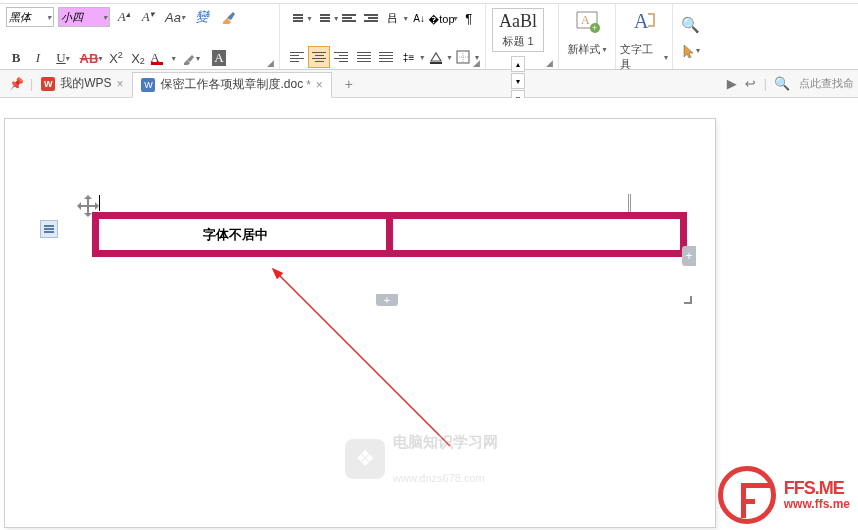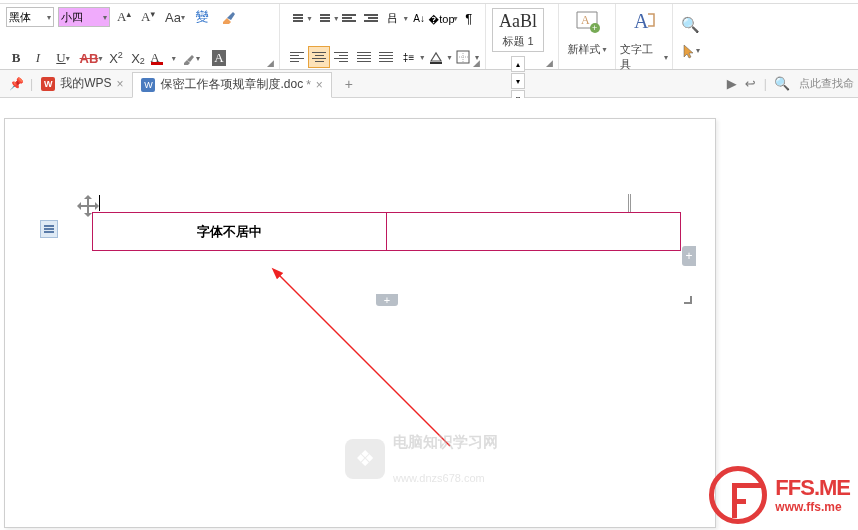--- a/index.html
+++ b/index.html
@@ -7,21 +7,21 @@
   
   
   .ribbon-tabs { height: 4px; background: #fff; display: flex; align-items: flex-end; padding-left: 30px; gap: 20px; border-bottom: 1px solid #ddd; overflow: hidden; }
   
   
   .ribbon { height: 66px; background: #fff; border-bottom: 1px solid #d0d0d0; display: flex; align-items: stretch; }
   .ribbon-group { border-right: 1px solid #e5e5e5; padding: 3px 6px 1px 6px; display: flex; flex-direction: column; justify-content: space-between; position: relative; }
   .ribbon-group .launcher { position: absolute; right: 2px; bottom: 1px; width: 10px; height: 10px; font-size: 9px; color: #888; cursor: pointer; }
   
   .font-group { width: 280px; }
-  .font-row1 { display: flex; gap: 4px; align-items: center; }
+  .font-row1 { display: flex; gap: 4px; align-items: center; font-style: italic; }
   .font-name-sel { width: 48px; height: 20px; border: 1px solid #c0c0c0; font-size: 11px; padding: 0 2px; display: flex; align-items: center; justify-content: space-between; background: #fff; }
   .font-size-sel { width: 52px; height: 20px; border: 1px solid #c0c0c0; font-size: 11px; padding: 0 2px; display: flex; align-items: center; justify-content: space-between; background: #f0abfc; }
   .dd-arrow { font-size: 8px; color: #666; }
   .btn-ic { width: 20px; height: 20px; display: inline-flex; align-items: center; justify-content: center; cursor: pointer; color: #444; font-size: 13px; }
   .btn-ic.w { width: 26px; align-items: center; }
   .font-row2 { display: flex; gap: 2px; align-items: center; margin-top: 4px; }
   .sup { font-size: 9px; position: relative; top: -3px; }
   .sub { font-size: 9px; position: relative; top: 3px; }
   
   .para-group { width: 206px; }
@@ -74,21 +74,21 @@
   .move-handle::after { left: 0; top: 7px; width: 16px; height: 2px; }
   .move-handle i { position: absolute; width: 0; height: 0; }
   .mh-u { left: 4px; top: -3px; border-left: 4px solid transparent; border-right: 4px solid transparent; border-bottom: 4px solid #888; }
   .mh-d { left: 4px; bottom: -3px; border-left: 4px solid transparent; border-right: 4px solid transparent; border-top: 4px solid #888; }
   .mh-l { top: 4px; left: -3px; border-top: 4px solid transparent; border-bottom: 4px solid transparent; border-right: 4px solid #888; }
   .mh-r { top: 4px; right: -3px; border-top: 4px solid transparent; border-bottom: 4px solid transparent; border-left: 4px solid #888; }
   
   .cursor-mark { position: absolute; left: 99px; top: 97px; width: 1px; height: 16px; background: #000; }
   
   .doc-table { position: absolute; left: 92px; top: 114px; border-collapse: collapse; }
-  .doc-table td { border: 1px solid #be185d; height: 38px; font-size: 13px; font-family: SimSun, serif; font-weight: bold; color: #000; }
+  .doc-table td { border: 7px solid #be185d; height: 38px; font-size: 13px; font-family: SimSun, serif; font-weight: bold; color: #000; }
   .doc-table td.c1 { width: 294px; }
   .doc-table td.c2 { width: 294px; }
   .doc-table tr:nth-child(1) td.c1 { padding-left: 104px; }
   .doc-table tr:nth-child(2) td { height: 44px; }
   .doc-table tr:nth-child(2) td.c1 { text-align: center; }
   
   .col-marker { position: absolute; left: 628px; top: 96px; width: 3px; height: 18px; }
   .col-marker::before { content: ""; position: absolute; left: 0; top: 0; width: 1px; height: 18px; background: #999; }
   .col-marker::after { content: ""; position: absolute; left: 2px; top: 0; width: 1px; height: 18px; background: #999; }
   
@@ -107,21 +107,21 @@
   .wm-text { display: flex; flex-direction: column; gap: 20px; }
   .wm-text .t1 { font-size: 15px; color: #bbb; font-weight: bold; }
   .wm-text .t2 { font-size: 11px; color: #ccc; }
   
   
   .ffs { position: absolute; right: 8px; bottom: 6px; display: flex; align-items: center; gap: 8px; }
   .ffs-circle { width: 58px; height: 58px; border: 5px solid #e23b3b; border-radius: 50%; display: flex; align-items: center; justify-content: center; position: relative; }
   .ffs-circle::before { content: ""; position: absolute; width: 24px; height: 30px; border-left: 5px solid #e23b3b; border-top: 5px solid #e23b3b; left: 18px; top: 12px; }
   .ffs-circle::after { content: ""; position: absolute; width: 14px; height: 5px; background: #e23b3b; left: 18px; top: 28px; }
   .ffs-text { display: flex; flex-direction: column; line-height: 1.1; }
-  .ffs-text .l1 { font-size: 22px; font-weight: 900; color: #e23b3b; letter-spacing: -1px; }
+  .ffs-text .l1 { font-size: 18px; font-weight: 900; color: #e23b3b; letter-spacing: -1px; }
   .ffs-text .l2 { font-size: 12px; font-weight: bold; color: #e23b3b; }
   
   
   .color-sw { display: inline-block; width: 12px; height: 3px; }
   .strike { text-decoration: line-through; }
   .underline { text-decoration: underline; }
 </style>
 </head>
 <body>
 

